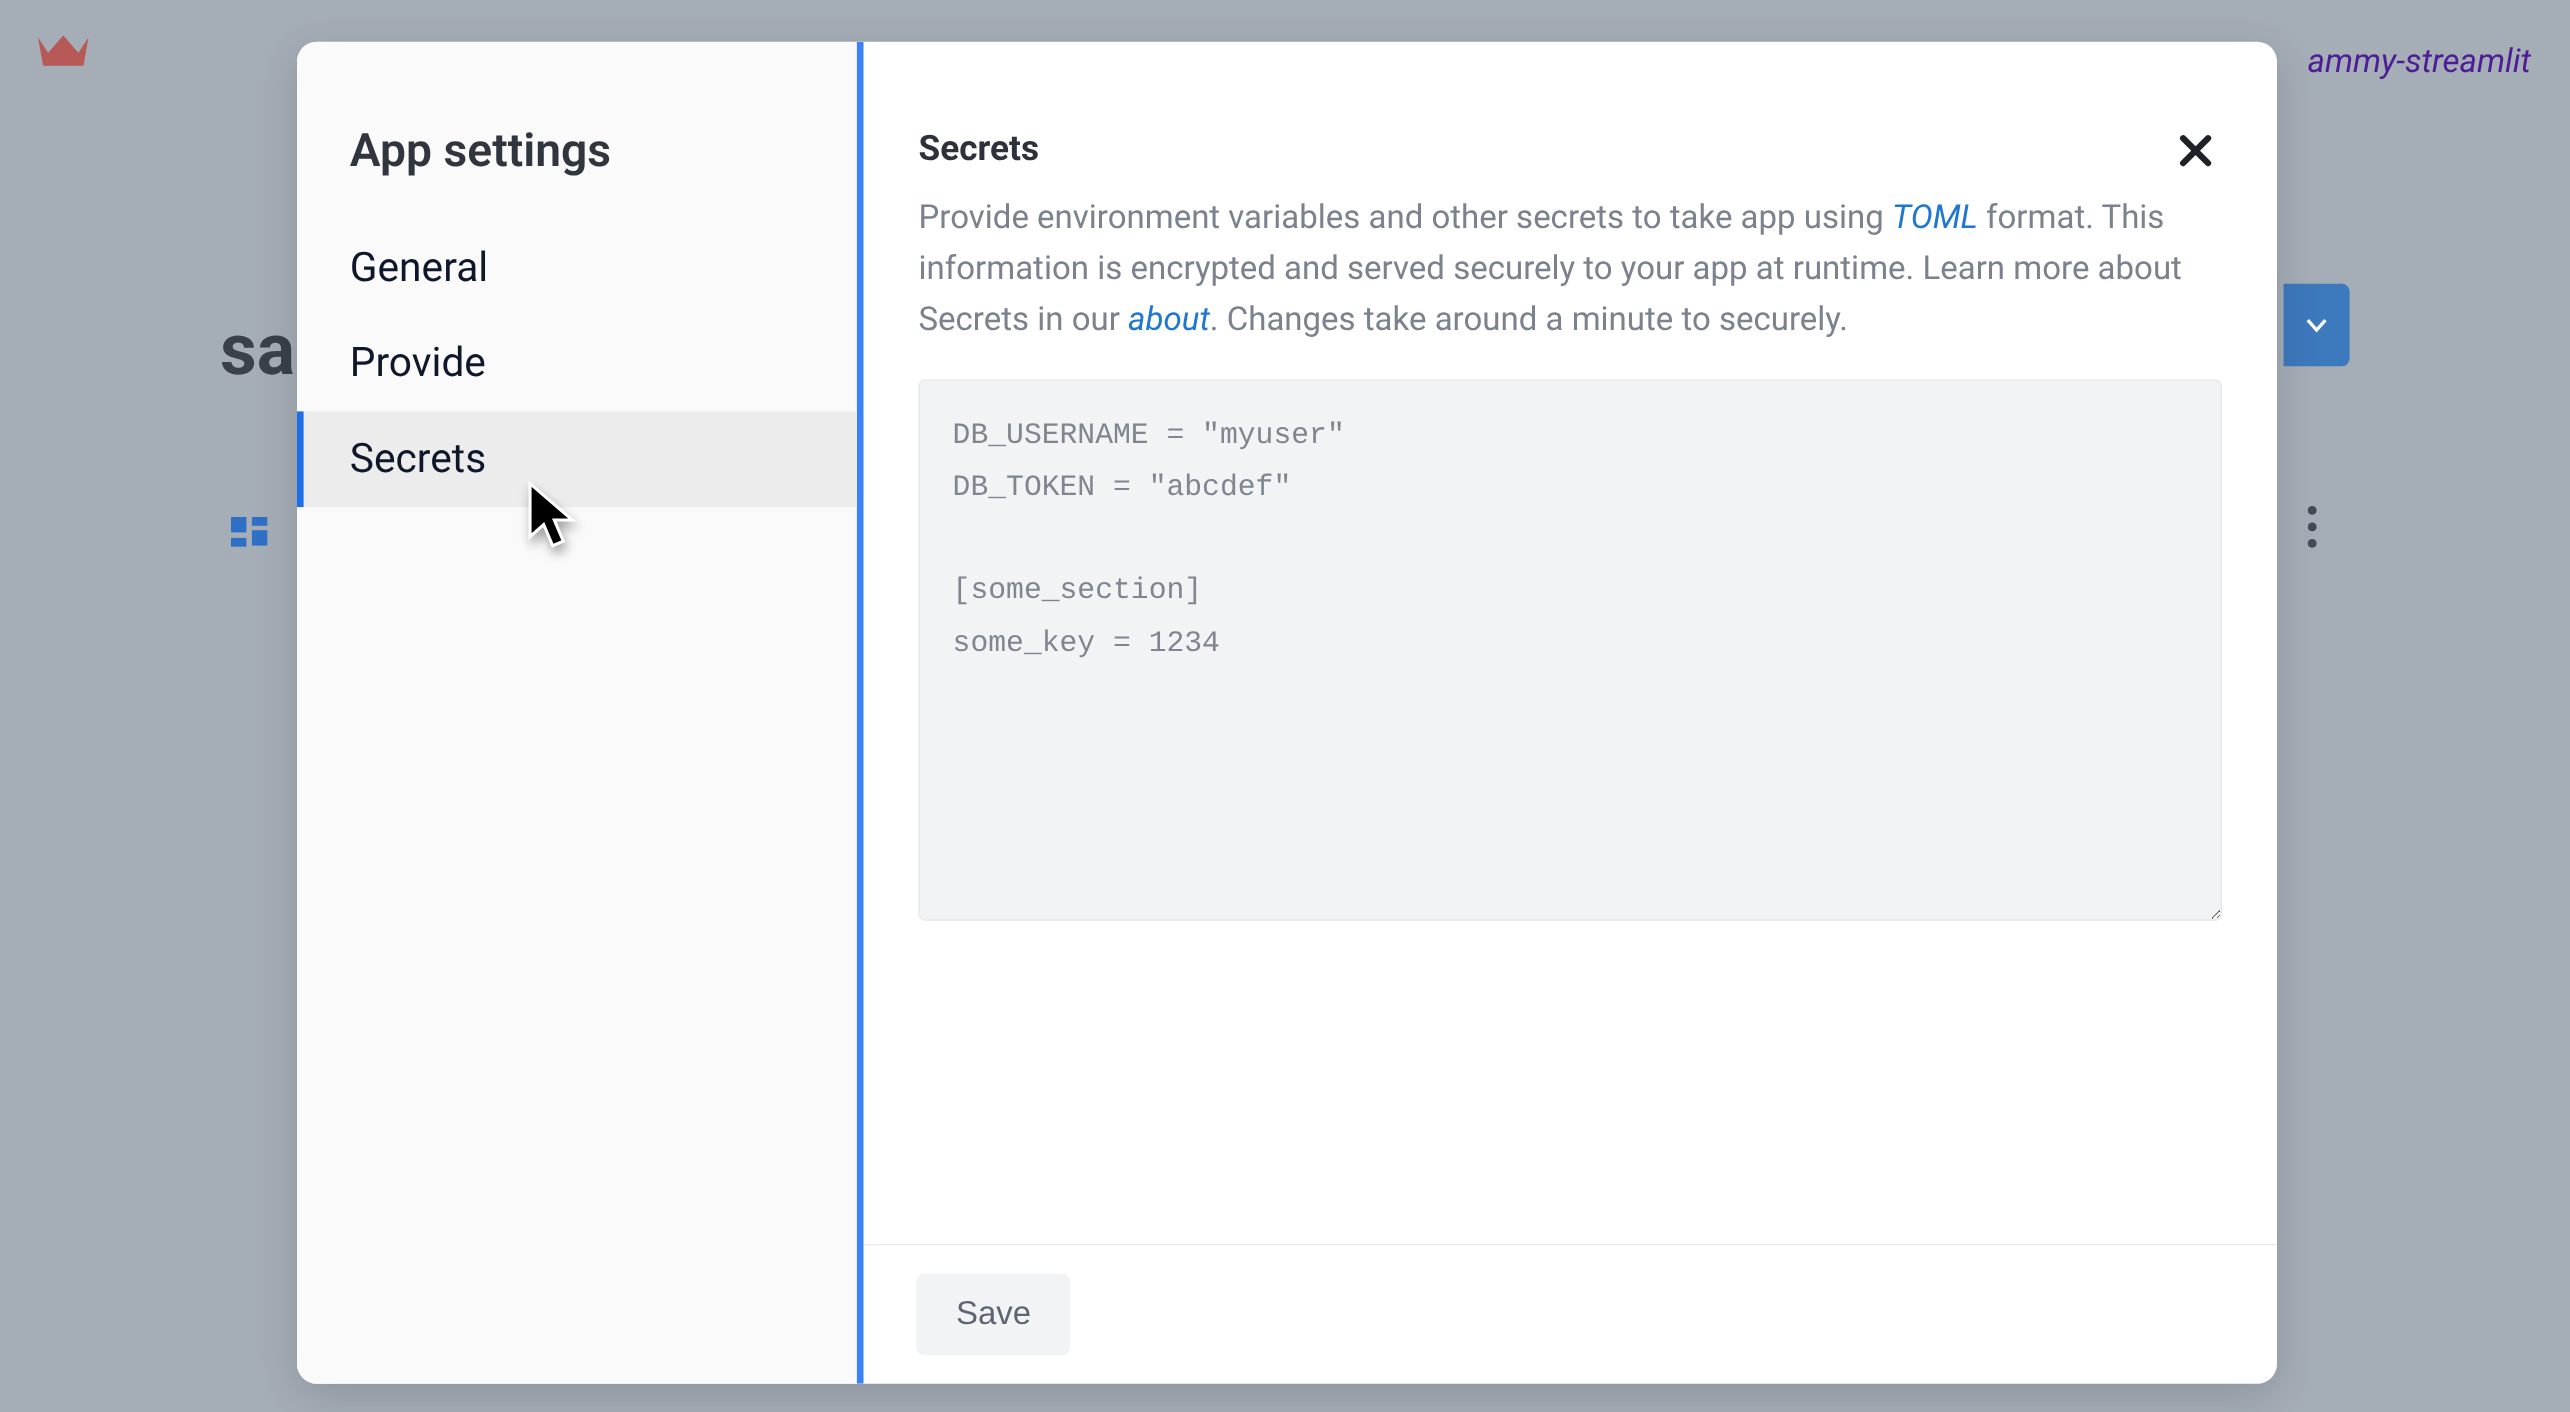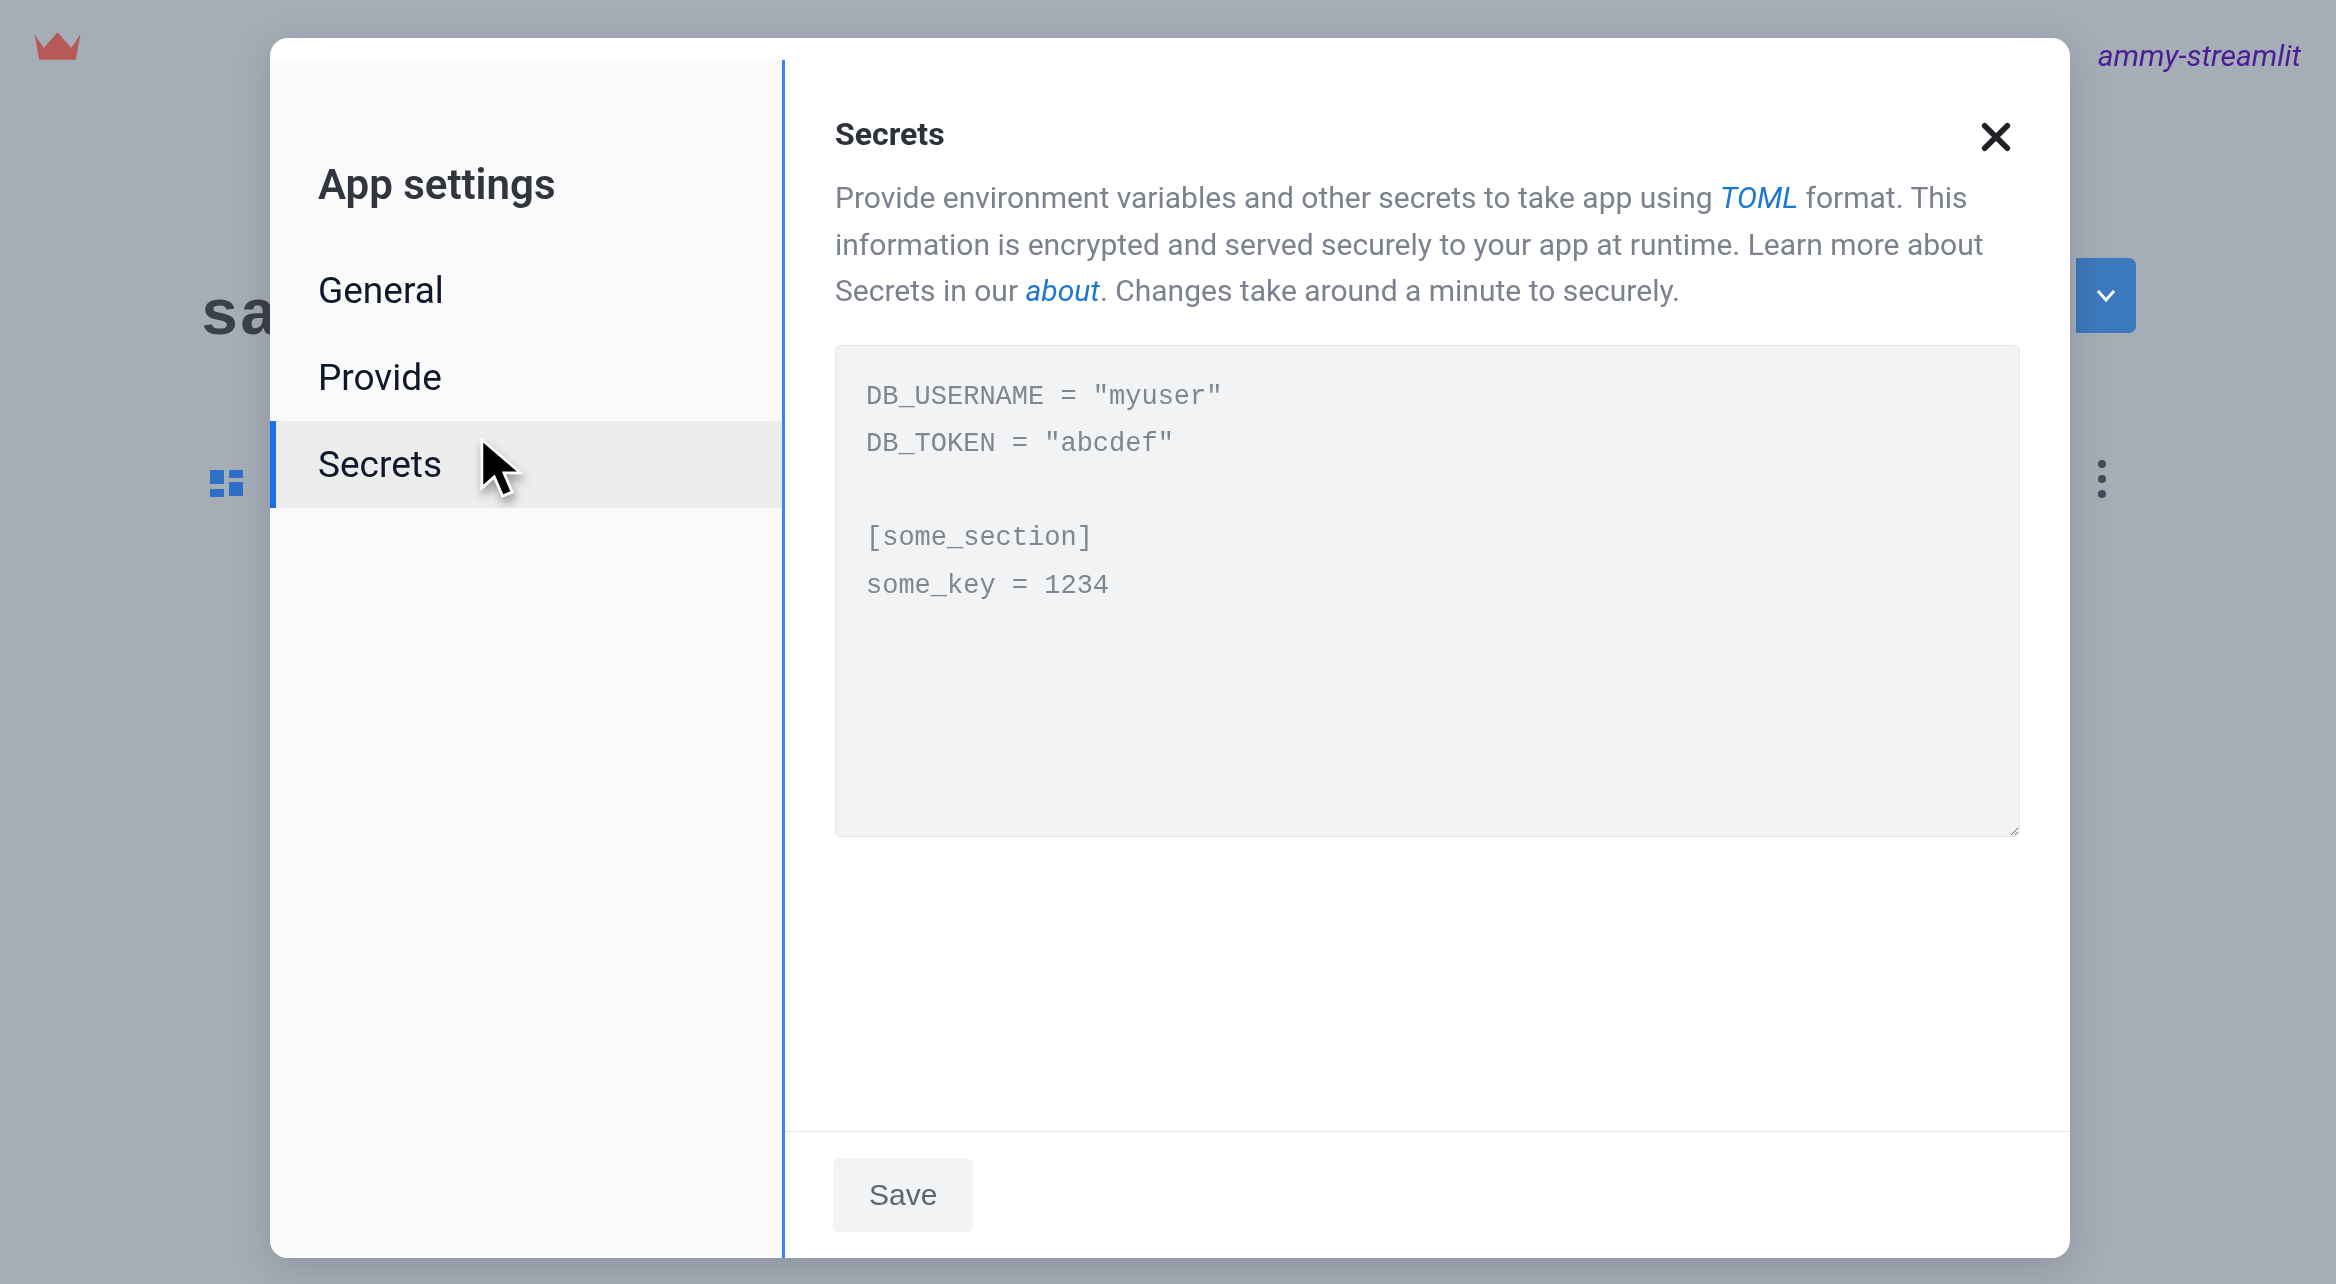--- a/index.html
+++ b/index.html
@@ -32,21 +32,20 @@
       color: #4c1d95;
       font-style: italic;
     }
     .bg-pagetitle {
       position: absolute;
       top: 280px;
       left: 200px;
       font-size: 65px;
       font-weight: 700;
       color: #3a4149;
-      font-family: Liberation Mono, monospace;
     }
     .bg-iconblocks {
       position: absolute;
       top: 470px;
       left: 210px;
       width: 35px;
       height: 35px;
     }
     .bg-iconblocks div {
       background: #2f70c7;
@@ -85,23 +84,22 @@
       height: 1220px;
       background: #fff;
       border-radius: 18px;
       display: flex;
       overflow: hidden;
       box-shadow: 0 10px 40px rgba(0,0,0,0.15);
     }
     .modal-sidebar {
       width: 520px;
       background: #fafafa;
-      border-right: 3px solid #3b82f6;
-      padding-top: 100px;
-      margin-top: 22px;
+      border-right: 6px solid #3b82f6;
+      padding-top: 75px;
     }
     .modal-sidebar-title {
       font-size: 42px;
       font-weight: 600;
       color: #31353d;
       padding-left: 48px;
       padding-bottom: 38px;
     }
     .sidebar-item {
       font-size: 37px;

